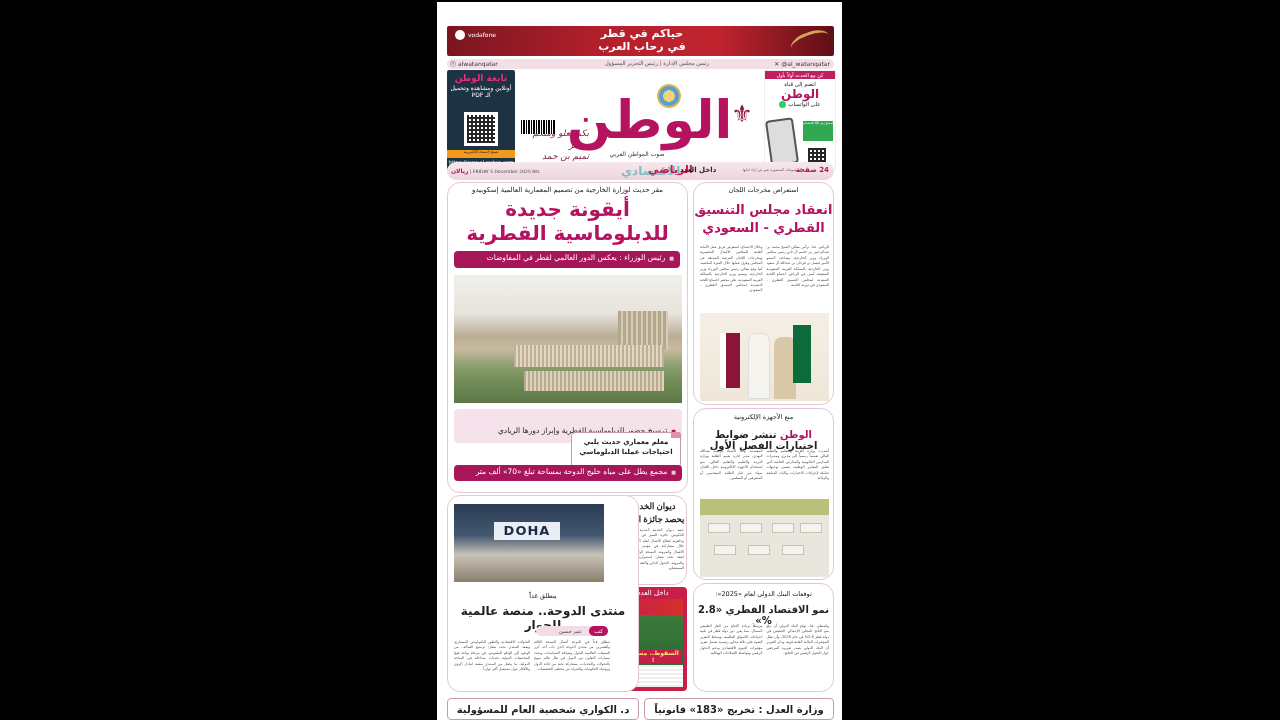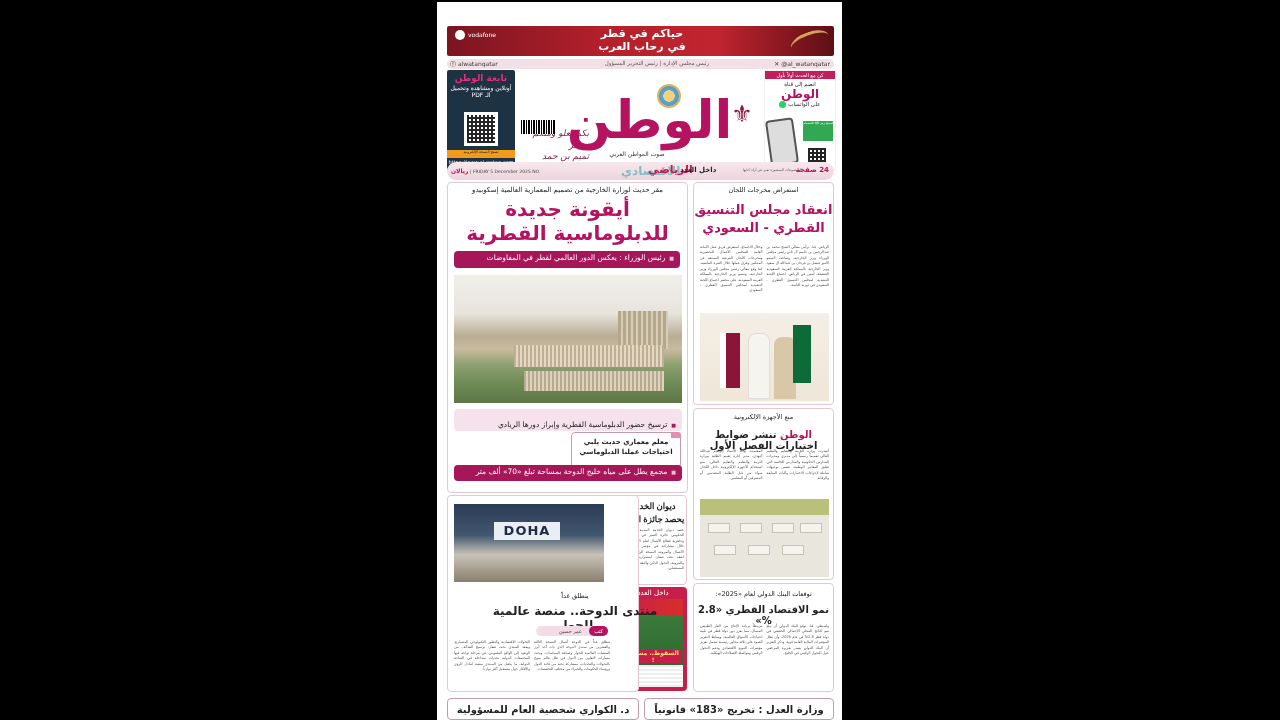--- a/index.html
+++ b/index.html
@@ -49,34 +49,34 @@
 
   .navbar { position: absolute; left: 10px; top: 160px; width: 387px; height: 18px; background: linear-gradient(180deg,#f6e8ec,#eed4dc); border-radius: 9px; }
   .navbar .date { position: absolute; left: 4px; top: 5px; font-size: 4.5px; color: #444; }
   .navbar .date b { color:#b5135f; font-size:6px; }
   .navbar .sec1 { position: absolute; left: 138px; top: 2px; font-size: 12px; color: #7dbfc4; direction: rtl; font-weight: bold; margin-left: 36px; }
   .navbar .sec2 { position: absolute; left: 185px; top: 1px; font-size: 11px; color: #c6174f; direction: rtl; font-weight: bold; padding-left: 16px; }
   .navbar .inside { position: absolute; left: 233px; top: 4px; font-size: 7px; color: #222; direction: rtl; font-weight: bold; }
   .navbar .note { position: absolute; left: 265px; top: 6px; font-size: 3.5px; color: #555; direction: rtl; width: 90px; }
   .navbar .pages { position: absolute; right: 5px; top: 4px; font-size: 7px; color: #b5135f; direction: rtl; font-weight: bold; }
 
-  .box { position: absolute; border: 1px solid #e3c7d2; border-radius: 4px; background: #fff; }
+  .box { position: absolute; border: 1px solid #e3c7d2; border-radius: 13px; background: #fff; }
   .rtl { direction: rtl; text-align: center; }
   .main-story { left: 10px; top: 180px; width: 241px; height: 311px; }
   .main-story .kicker { position: absolute; top: 3px; left: 0; width: 100%; font-size: 7px; color: #222; }
   .main-story .headline { position: absolute; top: 14px; left: 0; width: 100%; font-size: 20px; color: #b5135f; font-weight: bold; line-height: 1.2; }
   .pill { position: absolute; background: #a61659; color: #fff; font-size: 7.5px; border-radius: 4px; direction: rtl; text-align: right; padding: 2px 6px; }
   .pill::before { content: "■"; color: #f0c3d6; font-size: 5px; margin-left: 4px; }
   .main-story .sub { left: 6px; top: 68px; width: 226px; height: 17px; }
   .photo-building { position: absolute; left: 6px; top: 92px; width: 228px; height: 128px;
      background: linear-gradient(180deg,#f0efea 0%,#e7e4dc 30%,#b9ad94 48%,#c8bb9f 58%,#8ea071 70%,#6e8a55 85%,#5d7646 100%); }
   .photo-building .tower { position:absolute; right:14px; top:36px; width:50px; height:38px; background: repeating-linear-gradient(90deg,#b5a78c 0 3px,#d7ccb5 3px 5px); }
   .photo-building .wing1 { position:absolute; left:60px; top:70px; width:150px; height:22px; background: repeating-linear-gradient(90deg,#bfb095 0 2px,#e2d8c3 2px 4px); }
   .photo-building .wing2 { position:absolute; left:70px; top:96px; width:140px; height:20px; background: repeating-linear-gradient(90deg,#b9aa8e 0 2px,#ddd2bd 2px 4px); }
-  .light-pill { position: absolute; left: 6px; top: 226px; width: 228px; height: 18px; background: #f6e2ea; border-radius: 4px; font-size: 7.5px; color: #222; direction: rtl; text-align: right; padding: 11px 6px; }
+  .light-pill { position: absolute; left: 6px; top: 226px; width: 228px; height: 18px; background: #f6e2ea; border-radius: 4px; font-size: 7.5px; color: #222; direction: rtl; text-align: right; padding: 17px 6px; }
   .light-pill::before { content: "■"; color: #b5135f; font-size: 5px; margin-left: 4px; }
   .sub-box { position: absolute; top: 249px; width: 110px; height: 36px; border: 1px solid #c59aac; border-radius: 4px; font-size: 7px; font-weight: bold; color: #222; direction: rtl; text-align: center; padding: 4px 3px; line-height: 1.45; background: #fff; }
   .sub-box::before { content: ""; position: absolute; right: -1px; top: -1px; width: 10px; height: 6px; background: #e58cb1; border-radius: 0 3px 0 0; }
   .bottom-pill { left: 6px; top: 282px; width: 228px; height: 16px; font-size: 7.5px; }
 
   .side1 { left: 256px; top: 180px; width: 141px; height: 223px; }
   .side1 .kicker { position: absolute; top: 3px; width: 100%; font-size: 6.5px; color: #222; }
   .side1 .headline { position: absolute; top: 18px; width: 100%; font-size: 13px; color: #b5135f; font-weight: bold; line-height: 1.35; }
   .textcols { position: absolute; display: flex; gap: 4px; direction: rtl; }
   .textcols .col { flex: 1; font-size: 3.5px; line-height: 1.55; color: #444; text-align: justify; direction: rtl; }
@@ -100,21 +100,21 @@
   .mid-col .textcols { left: 4px; top: 32px; width: 60px; height: 54px; }
 
   .inside-issue { position: absolute; left: 182px; top: 585px; width: 68px; height: 104px; background: #c81f4a; border-radius: 4px; }
   .inside-issue .t { color: #fff; font-size: 7px; text-align: center; direction: rtl; padding-top: 2px; }
   .inside-issue .cover { position: absolute; left: 4px; top: 12px; width: 60px; height: 88px; background: #fff; }
   .inside-issue .cover .top { height: 16px; background: linear-gradient(90deg,#c81f4a,#d6302a); }
   .inside-issue .cover .pitch { height: 50px; background: linear-gradient(180deg,#3b7a3b,#2c6a2f); position: relative; }
   .inside-issue .cover .pitch .hl { position:absolute; left:2px; bottom:2px; width:56px; background:#c81f4a; color:#ffe36b; font-size:6px; text-align:center; direction: rtl; font-weight: bold; }
   .inside-issue .cover .bot { height: 22px; background: repeating-linear-gradient(0deg,#eee 0 2px,#fff 2px 4px); }
 
-  .doha { left: 10px; top: 493px; width: 192px; height: 197px; padding-left: 32px; }
+  .doha { left: 10px; top: 493px; width: 192px; height: 197px; }
   .photo-doha { position: absolute; left: 6px; top: 8px; width: 150px; height: 78px; background: linear-gradient(180deg,#2b3c55 0%,#42576f 40%,#c9c3b8 65%,#8a7f6c 100%); }
   .photo-doha .sign { position: absolute; left: 40px; top: 18px; width: 66px; height: 18px; background: #e8eef3; color: #1f2a44; font-size: 13px; font-weight: bold; text-align: center; line-height: 18px; letter-spacing: 1px; }
   .doha .kicker { position: absolute; top: 96px; width: 100%; font-size: 6.5px; color: #222; }
   .doha .headline { position: absolute; top: 108px; width: 100%; font-size: 12px; color: #222; font-weight: bold; }
   .doha .author { position: absolute; left: 88px; top: 130px; width: 72px; height: 10px; border-radius: 5px; background: #f3dce6; font-size: 5px; direction: rtl; }
   .doha .author .lbl { position: absolute; right: 0; top: 0; height: 10px; padding: 0 5px; background: #b5135f; color: #fff; border-radius: 5px; line-height: 10px; }
   .doha .author .nm { position: absolute; right: 26px; top: 0; line-height: 10px; color: #444; }
   .doha .textcols { left: 6px; top: 132px; width: 156px; height: 60px; }
 
   .economy { left: 256px; top: 581px; width: 141px; height: 109px; }

